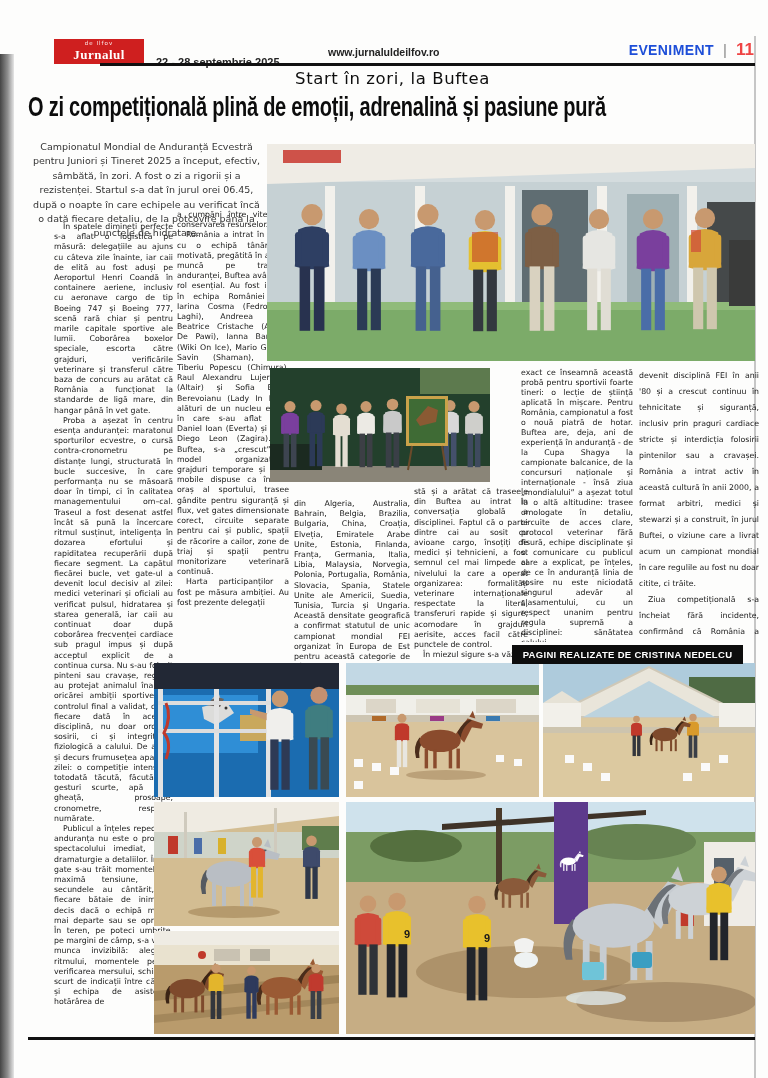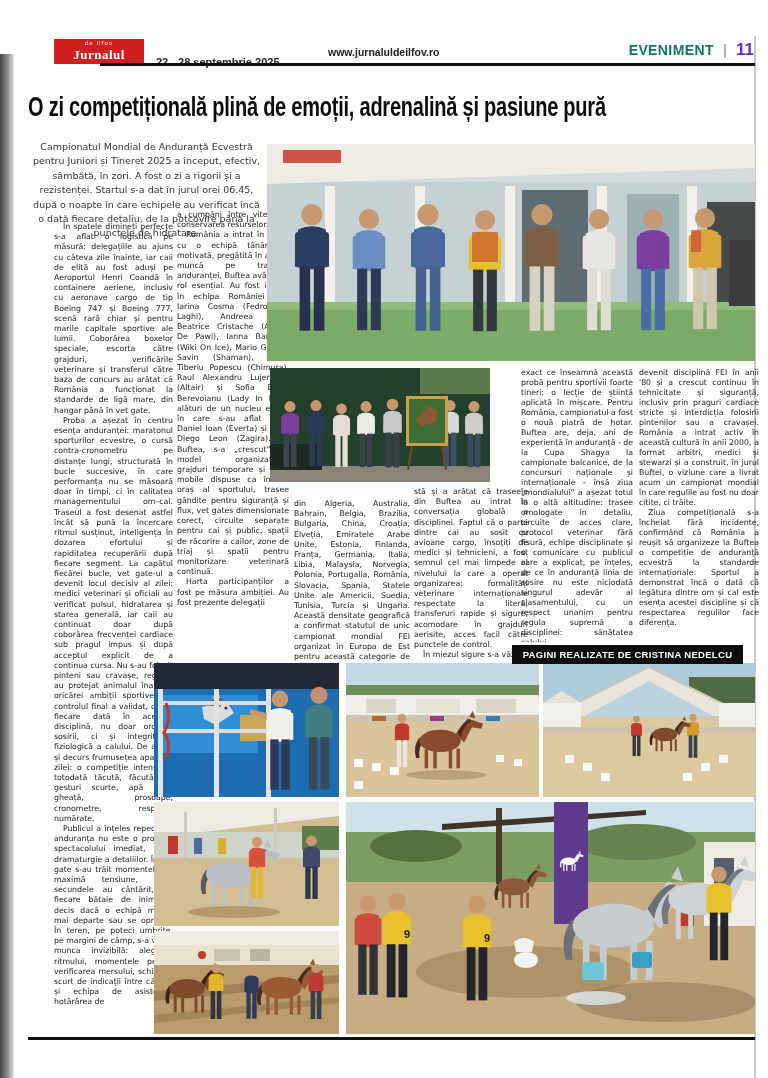--- a/index.html
+++ b/index.html
@@ -11,23 +11,23 @@
   .edge-right{position:absolute;left:754px;top:36px;width:2px;height:1042px;background:#c6c6c6;}
   
   .logo{position:absolute;left:54px;top:39px;width:90px;height:25px;background:#cf1f1f;
         color:#fff;text-align:center;line-height:1;}
   .logo .sub{display:block;font-size:5.5px;letter-spacing:1px;padding-top:2px;opacity:.9;}
   .logo .main{display:block;font-size:13px;font-weight:bold;letter-spacing:.5px;margin-top:1px;
         font-family:"Liberation Serif",serif;}
   .edition{position:absolute;left:156px;top:44px;font:bold 11px "Liberation Sans",sans-serif;color:#222;margin-top:12px;}
   .website{position:absolute;left:328px;top:46px;font:bold 10.5px "Liberation Sans",sans-serif;color:#222;}
   .section-wrap{position:absolute;right:14px;top:40px;text-align:right;white-space:nowrap;}
-  .section{font:bold 14px "Liberation Sans",sans-serif;color:#0f766e;letter-spacing:.4px;margin-top:16px;}
+  .section{font:bold 14px "Liberation Sans",sans-serif;color:#1d4ed8;letter-spacing:.4px;margin-top:16px;}
   .sep{font:300 15px "Liberation Sans",sans-serif;color:#888;margin:0 4px;}
-  .pagenum{font:bold 17px "Liberation Sans",sans-serif;color:#6d28d9;}
+  .pagenum{font:bold 17px "Liberation Sans",sans-serif;color:#ef4444;}
   .header-rule{position:absolute;left:100px;top:63px;width:655px;height:3px;background:#111;}
   .kicker{position:absolute;left:30px;top:69px;width:725px;text-align:center;
           font:16.5px "DejaVu Sans",sans-serif;letter-spacing:.6px;color:#0e0e0e;}
   .headline{position:absolute;left:28px;top:92px;white-space:nowrap;
             font:bold 27px "Liberation Sans",sans-serif;color:#0c0c0c;
             transform:scaleX(0.74);transform-origin:0 0;letter-spacing:-.3px;}
   
   .lede{position:absolute;left:30px;top:140px;width:233px;font:9.5px/14.4px "DejaVu Sans",sans-serif;
         color:#353535;text-align:center;}
   .col{position:absolute;font:7.8px/10.2px "DejaVu Sans",sans-serif;color:#181818;
@@ -84,20 +84,21 @@
   </div>
   <div class="edition">22 - 28 septembrie 2025</div>
   <div class="website">www.jurnaluldeilfov.ro</div>
   <div class="section-wrap">
     <span class="section">EVENIMENT</span>
     <span class="sep">|</span>
     <span class="pagenum">11</span>
   </div>
   <div class="header-rule"></div>
 
+  <div class="kicker">Start în zori, la Buftea</div>
   <div class="headline">O zi competițională plină de emoții, adrenalină și pasiune pură</div>
 
   <div class="lede">Campionatul Mondial de Anduranță Ecvestră pentru Juniori și Tineret 2025 a început, efectiv, sâmbătă, în zori. A fost o zi a rigorii și a rezistenței. Startul s-a dat în jurul orei 06.45, după o noapte în care echipele au verificat încă o dată fiecare detaliu, de la potcovire până la punctele de hidratare.</div>
 
   <div class="col" style="left:30px;top:222px;width:119px;height:816px;">
     <p>În spatele dimineți perfecte s-a aflat o logistică pe măsură: delegațiile au ajuns cu câteva zile înainte, iar caii de elită au fost aduși pe Aeroportul Henri Coandă în containere aeriene, inclusiv cu aeronave cargo de tip Boeing 747 și Boeing 777, scenă rară chiar și pentru marile capitale sportive ale lumii. Coborârea boxelor speciale, escorta către grajduri, verificările veterinare și transferul către baza de concurs au arătat că România a funcționat la standarde de ligă mare, din hangar până în vet gate.</p>
     <p>Proba a așezat în centru esența anduranței: maratonul sporturilor ecvestre, o cursă contra-cronometru pe distanțe lungi, structurată în bucle succesive, în care performanța nu se măsoară doar în timpi, ci în calitatea managementului om–cal. Traseul a fost desenat astfel încât să pună la încercare ritmul susținut, inteligența în dozarea efortului și rapiditatea recuperării după fiecare segment. La capătul fiecărei bucle, vet gate-ul a devenit locul decisiv al zilei: medici veterinari și oficiali au verificat pulsul, hidratarea și starea generală, iar caii au continuat doar după coborârea frecvenței cardiace sub pragul impus și după acceptul explicit de a continua cursa. Nu s-au folosit pinteni sau cravașe, regulile au protejat animalul înaintea oricărei ambiții sportive, iar controlul final a validat, ca de fiecare dată în această disciplină, nu doar ordinea sosirii, ci și integritatea fiziologică a calului. De aici a și decurs frumusețea aparte a zilei: o competiție intensă și totodată tăcută, făcută din gesturi scurte, apă rece, gheață, prosoape, cronometre, respirații numărate.</p>
     <p>Publicul a înțeles repede că anduranța nu este o probă a spectacolului imediat, ci o dramaturgie a detaliilor. În vet gate s-au trăit momentele de maximă tensiune, când secundele au cântărit, iar fiecare bătaie de inimă a decis dacă o echipă merge mai departe sau se oprește. În teren, pe poteci umbrite, pe margini de câmp, s-a văzut munca invizibilă: alegerea ritmului, momentele pentru verificarea mersului, schimbul scurt de indicații între călăreț și echipa de asistență, hotărârea de</p>
   </div>
 
@@ -114,21 +115,21 @@
   <div class="col" style="left:390px;top:487px;width:114px;height:172px;">
     <p class="noind">stă și a arătat că traseele din Buftea au intrat în conversația globală a disciplinei. Faptul că o parte dintre cai au sosit cu avioane cargo, însoțiți de medici și tehnicieni, a fost semnul cel mai limpede al nivelului la care a operat organizarea: formalități veterinare internaționale respectate la literă, transferuri rapide și sigure, acomodare în grajduri aerisite, acces facil către punctele de control.</p>
     <p>În miezul sigure s-a văzut</p>
   </div>
 
   <div class="col" style="left:497px;top:368px;width:112px;height:274px;line-height:10px;">
     <p class="noind">exact ce înseamnă această probă pentru sportivii foarte tineri: o lecție de știință aplicată în mișcare. Pentru România, campionatul a fost o nouă piatră de hotar. Buftea are, deja, ani de experiență în anduranță - de la Cupa Shagya la campionate balcanice, de la concursuri naționale și internaționale - însă ziua „mondialului” a așezat totul la o altă altitudine: trasee omologate în detaliu, circuite de acces clare, protocol veterinar fără fisură, echipe disciplinate și o comunicare cu publicul care a explicat, pe înțeles, de ce în anduranță linia de sosire nu este niciodată singurul adevăr al clasamentului, cu un respect unanim pentru regula supremă a disciplinei: sănătatea calului.</p>
 
   </div>
 
-  <div class="col" style="left:615px;top:368px;width:120px;height:274px;line-height:10px;">
+  <div class="col" style="left:615px;top:368px;width:120px;height:274px;line-height:16px;">
     <p class="noind">devenit disciplină FEI în anii '80 și a crescut continuu în tehnicitate și siguranță, inclusiv prin praguri cardiace stricte și interdicția folosirii pintenilor sau a cravașei. România a intrat activ în această cultură în anii 2000, a format arbitri, medici și stewarzi și a construit, în jurul Buftei, o viziune care a livrat acum un campionat mondial în care regulile au fost nu doar citite, ci trăite.</p>
     <p>Ziua competițională s-a încheiat fără incidente, confirmând că România a reușit să organizeze la Buftea o competiție de anduranță ecvestră la standarde internaționale. Sportul a demonstrat încă o dată că legătura dintre om și cal este esența acestei discipline și că respectarea regulilor face diferența.</p>
   </div>
 
   <div class="photo" style="left:267px;top:144px;width:488px;height:217px;">
     <svg width="488" height="217" viewBox="0 0 488 217">
       <rect width="488" height="217" fill="#d4dcde"></rect>
       <rect x="0" y="38" width="488" height="126" fill="#c6d1d4"></rect>
       <rect x="58" y="42" width="10" height="120" fill="#f2f1ec"></rect>
         <rect x="148" y="42" width="10" height="120" fill="#f2f1ec"></rect>

